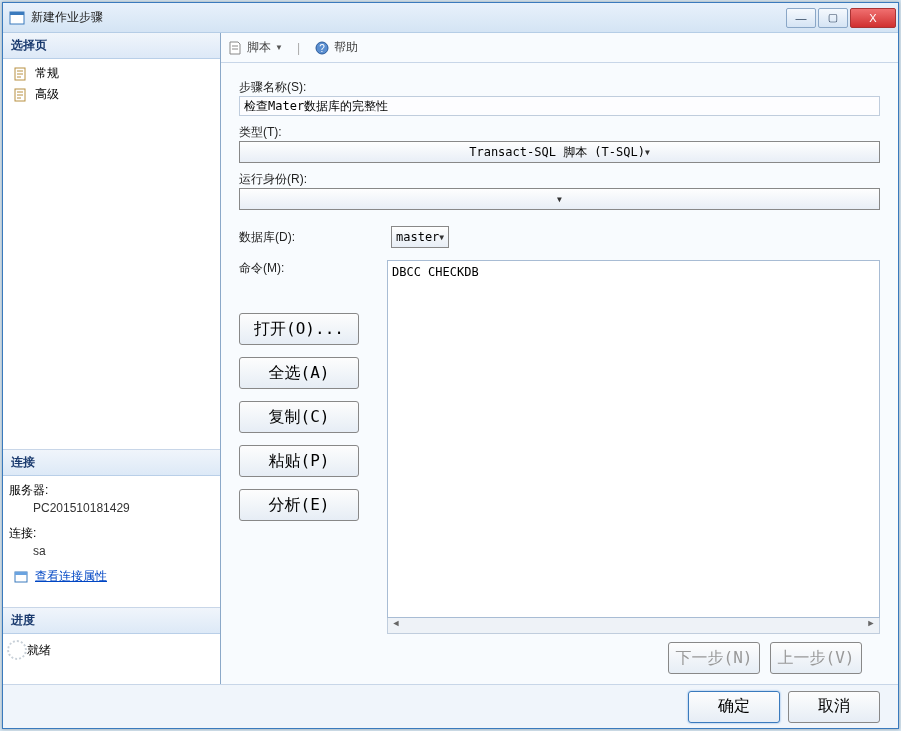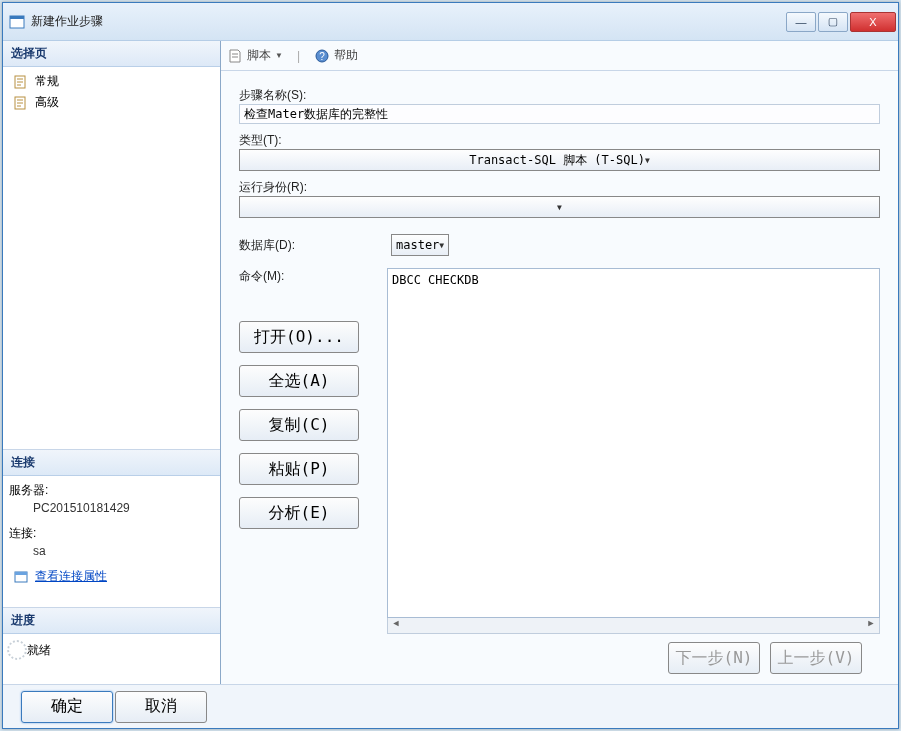--- a/index.html
+++ b/index.html
@@ -1,18 +1,18 @@
 <!DOCTYPE html>
 <html><head>
 <meta charset="utf-8">
 <style>
 * { box-sizing: border-box; margin: 0; padding: 0; }
 body { font-family: "Microsoft YaHei", Tahoma, sans-serif; font-size: 12px; background: #d4e4f0; width: 901px; height: 731px; overflow: hidden; }
 .window { width: 897px; height: 727px; margin: 2px; border: 1px solid #3a7abd; background: #fff; display: flex; flex-direction: column; box-shadow: 0 0 3px rgba(0,0,0,0.3); }
-.titlebar { height: 38px; background: linear-gradient(#e8f1fb, #d4e4f4); display: flex; align-items: center; padding: 4px 2px; border-bottom: 1px solid #b5cde6; }
+.titlebar { height: 30px; background: linear-gradient(#e8f1fb, #d4e4f4); display: flex; align-items: center; padding: 4px 2px; border-bottom: 1px solid #b5cde6; }
 .titlebar .app-icon { width: 16px; height: 16px; margin: 0 4px; display: inline-flex; }
 .titlebar .title { flex: 1; color: #222; padding-left: 2px; }
 .titlebar .winbtns { display: flex; gap: 2px; }
 .titlebar .winbtn { width: 30px; height: 20px; border: 1px solid #8aa7c7; background: linear-gradient(#f5f9fd,#d5e4f4); border-radius: 2px; display: flex; align-items: center; justify-content: center; font-size: 11px; color: #2a3f5a; cursor: default; }
 .titlebar .winbtn.close { background: linear-gradient(#f07070,#d03030); border-color: #a33; color: #fff; width: 46px; }
 .content { flex: 1; display: flex; min-height: 0; }
 .sidebar { width: 218px; border-right: 1px solid #8ba8c8; background: #fff; display: flex; flex-direction: column; }
 .side-header { background: linear-gradient(#f0f5fb,#dde9f7); border-bottom: 1px solid #b9cfe8; padding: 4px 8px; font-weight: bold; color: #1a3a6e; }
 .side-section { padding: 4px 6px; }
 .nav-item { display: flex; align-items: center; gap: 6px; padding: 2px 4px; }
@@ -41,21 +41,21 @@
 .cmd-btns { display: flex; flex-direction: column; gap: 12px; margin-top: 28px; }
 .btn { height: 32px; border: 1px solid #888; background: linear-gradient(#fdfdfd,#e6edf5); border-radius: 3px; font-size: 16px; font-family: "SimSun", monospace; cursor: default; display: flex; align-items: center; justify-content: center; }
 .cmd-btns .btn { width: 120px; }
 .cmd-text { flex: 1; display: flex; flex-direction: column; min-height: 0; }
 .cmd-text textarea { flex: 1; border: 1px solid #a8bcd4; background: #ffffff; padding: 4px; font-family: "SimSun", monospace; font-size: 12px; resize: none; overflow: auto; }
 .scroll-stub { height: 16px; border: 1px solid #c0cddd; border-top: none; background: #eef2f7; display: flex; }
 .scroll-stub .track { flex: 1; }
 .scroll-stub .arrow { width: 16px; text-align: center; font-size: 9px; color: #666; }
 .nav-btns { display: flex; justify-content: flex-end; gap: 10px; padding: 8px 18px 0 0; }
 .nav-btns .btn { width: 92px; color: #999; }
-.footer { height: 44px; border-top: 1px solid #c8d6e8; display: flex; align-items: center; justify-content: flex-start; gap: 2px; padding: 17px 18px; background: #f0f5fb; }
+.footer { height: 44px; border-top: 1px solid #c8d6e8; display: flex; align-items: center; justify-content: flex-end; gap: 8px; padding: 17px 18px; background: #f0f5fb; }
 .footer .btn { width: 92px; }
 .footer .btn.primary { border-color: #3a7abd; box-shadow: 0 0 2px #6aa3e0; }
 .small-icon { width:16px; height:16px; display:inline-block; }
 </style>
 </head>
 <body>
 
 <div class="window">
   <div class="titlebar">
     <span class="app-icon">

